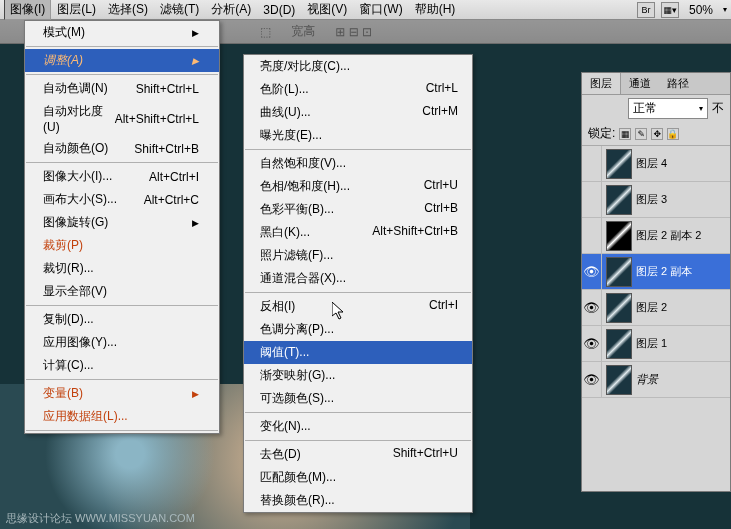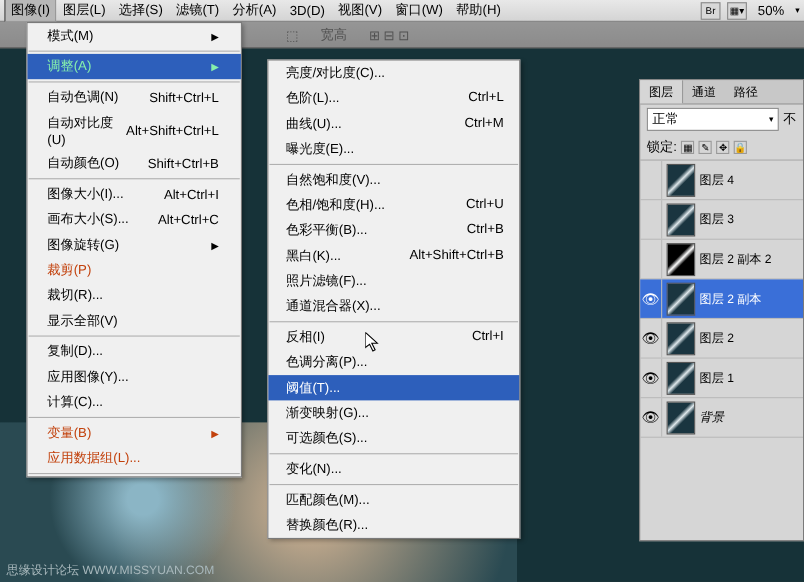--- a/index.html
+++ b/index.html
@@ -10,41 +10,41 @@
 .menubar-item.active { background: #b8b8b8; border: 1px inset #999; padding: 1px 5px; }
 .menubar-right { margin-left: auto; display: flex; align-items: center; gap: 6px; }
 .menubar-icon { width: 18px; height: 16px; border: 1px solid #888; background: #d8d8d8; display: inline-flex; align-items: center; justify-content: center; font-size: 9px; }
 .zoom-val { padding: 0 4px; }
 .dropdown-arrow { font-size: 8px; }
 
 .toolbar2 { background: linear-gradient(#dcdcdc, #c8c8c8); height: 24px; border-bottom: 1px solid #888; opacity: 0.5; display:flex; align-items:center; padding-left:260px; gap:20px; color:#555; }
 
 .menu1 { position: absolute; top: 20px; left: 24px; width: 196px; background: #f0f0f0; border: 1px solid #7a7a7a; box-shadow: 2px 2px 4px rgba(0,0,0,0.3); z-index: 10; }
 .menu1-item { padding: 3px 20px 3px 18px; display: flex; justify-content: space-between; align-items: center; }
-.menu1-item.highlight { background: #2d5fbb; color: #86efac; }
+.menu1-item.highlight { background: #2d5fbb; color: #fdba74; font-style: italic; }
 .menu1-item .arrow { font-size: 9px; }
 .menu1-sep { height: 1px; background: #b0b0b0; margin: 2px 1px; }
 .menu1-item.disabled { color: #c2410c; }
 
 .menu2 { position: absolute; top: 54px; left: 243px; width: 230px; background: #f0f0f0; border: 1px solid #7a7a7a; box-shadow: 2px 2px 4px rgba(0,0,0,0.3); z-index: 11; }
 .menu2-item { padding: 3px 14px 3px 16px; display: flex; justify-content: space-between; }
 .menu2-item.highlight { background: #2d5fbb; color: #fff; }
 .menu2-sep { height: 1px; background: #b0b0b0; margin: 2px 1px; }
 
 .cursor { position: absolute; top: 302px; left: 332px; z-index: 20; pointer-events:none; }
 
 .canvas-bg { position: absolute; top: 44px; left: 0; right: 0; bottom: 0; background: #163238; }
 .canvas-photo { position: absolute; top: 340px; left: 0; width: 470px; height: 190px; background: radial-gradient(circle at 60% 40%, #d9b896 0%, #2a4a52 60%); overflow:hidden; }
 .canvas-photo::after{ content:''; position:absolute; top:-30px; left:30px; width:200px; height:200px; background: radial-gradient(circle, #8bb5c5 10%, transparent 60%); }
 
 .panels { position: absolute; top: 72px; right: 0; width: 150px; background: #d6d6d6; border: 1px solid #7a7a7a; height: 420px; }
 .panel-tabs { display: flex; background: #c8c8c8; border-bottom: 1px solid #999; }
 .panel-tab { padding: 3px 8px; font-size: 11px; }
 .panel-tab.active { background: #d6d6d6; border-right: 1px solid #999; }
-.panel-row { display: flex; align-items: center; padding: 3px 6px; gap: 4px; }
+.panel-row { display: flex; align-items: center; padding: 3px 6px; gap: 4px; margin-left: 40px; }
 .blend-select { flex: 1; background: #fff; border: 1px solid #888; padding: 1px 4px; display:flex; justify-content:space-between; align-items:center; }
 .lock-row { padding: 3px 6px; border-bottom: 1px solid #aaa; font-size: 11px; display:flex; align-items:center; gap:4px;}
 .lock-icon { width:12px; height:12px; border:1px solid #999; font-size:9px; display:inline-flex; align-items:center; justify-content:center;}
 
 .layers-list { }
 .layer-row { display: flex; align-items: center; border-bottom: 1px solid #bbb; height: 36px; }
 .layer-row.selected { background: #3a6fd8; color: #fff; }
 .layer-eye { width: 20px; text-align: center; border-right: 1px solid #bbb; height:100%; display:flex; align-items:center; justify-content:center; font-size:13px; }
 .layer-eye.hidden { color: transparent; }
 .layer-thumb { width: 26px; height: 30px; margin: 0 4px; background: linear-gradient(135deg,#1a3540 40%, #dfe8ec 50%, #1a3540 60%); border: 1px solid #555; }
@@ -202,20 +202,24 @@
     </div>
     <div class="menu2-item">
       <span>可选颜色(S)...</span>
     </div>
     <div class="menu2-sep"></div>
     <div class="menu2-item">
       <span>变化(N)...</span>
     </div>
     <div class="menu2-sep"></div>
     <div class="menu2-item">
+      <span>去色(D)</span>
+      <span>Shift+Ctrl+U</span>
+    </div>
+    <div class="menu2-item">
       <span>匹配颜色(M)...</span>
     </div>
     <div class="menu2-item">
       <span>替换颜色(R)...</span>
     </div>
   </div>
 
 <svg class="cursor" width="16" height="18" viewBox="0 0 16 18">
   <path d="M0 0 L0 14 L4 11 L7 17 L9 16 L6 10 L11 10 Z" fill="#fff" stroke="#000" stroke-width="1"></path>
 </svg>

